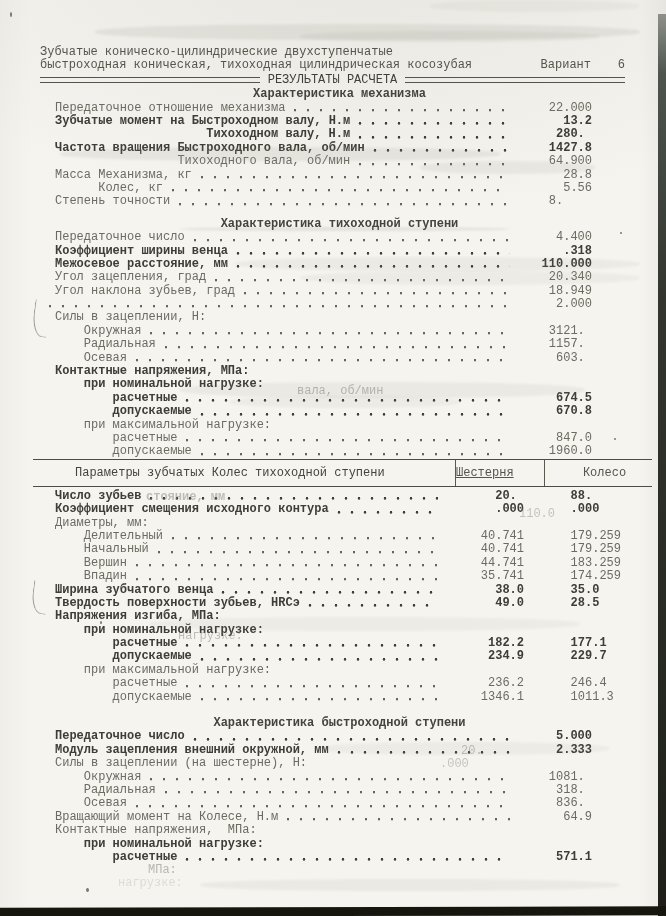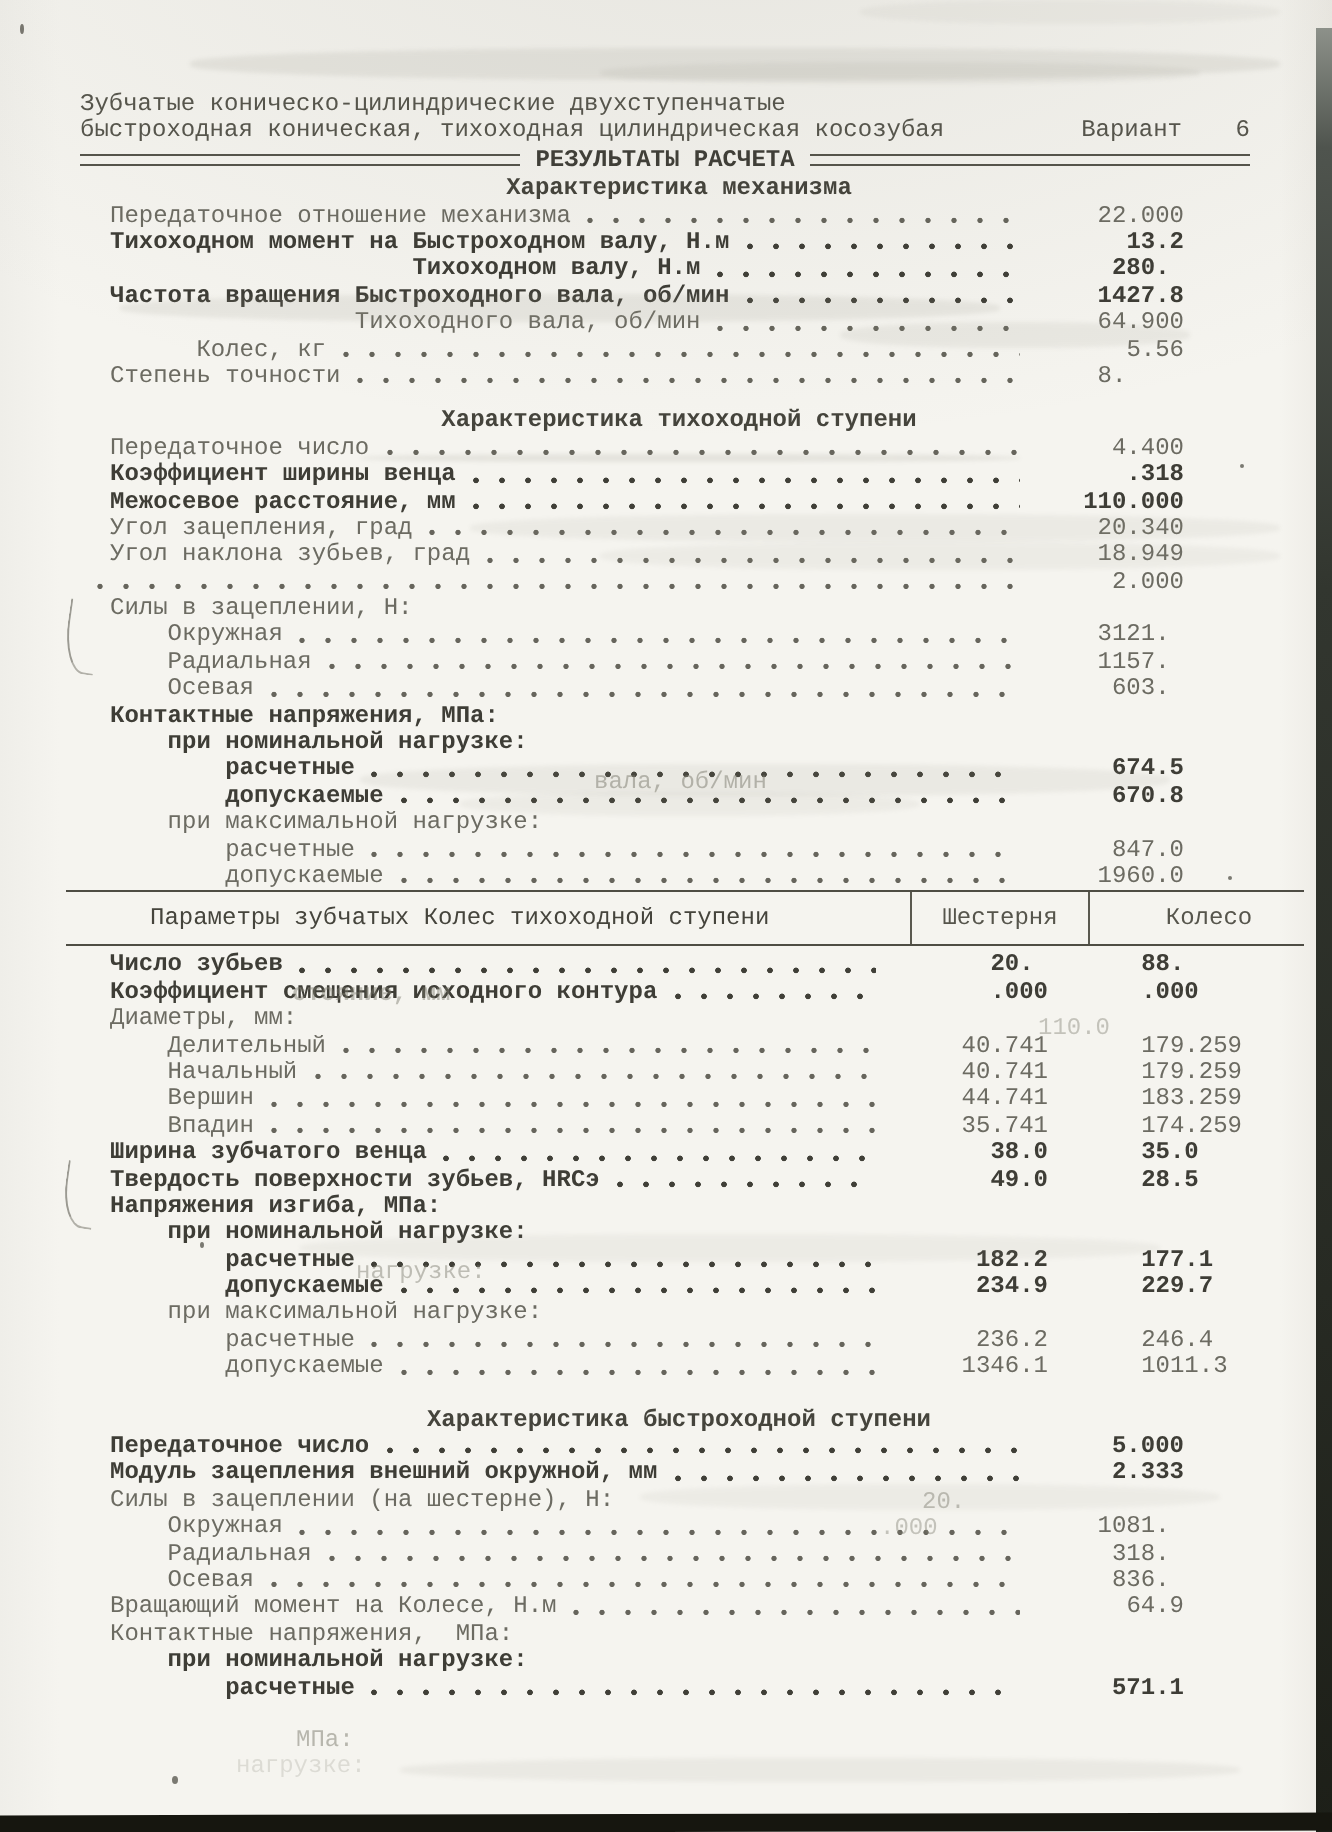--- a/index.html
+++ b/index.html
@@ -16,21 +16,21 @@
     color:#6c6b62;
   }
   .content{position:absolute;left:40px;top:46px;width:585px;}
   .hline{line-height:13.4px;white-space:pre;}
   .hdr-flex{display:flex;line-height:13.4px;}
   .hdr-flex .grow{flex:1;white-space:pre;}
   .dark{color:#403f38;font-weight:bold;}
   .med{color:#56554c;}
   .results-line{display:flex;align-items:center;height:13.4px;}
   .dbl{flex:1;height:4px;border-top:1px solid #55544b;border-bottom:1px solid #55544b;}
-  .results-title{margin:0 8px;color:#403f38;font-weight:bold;white-space:pre;}
+  .results-title{margin:0 8px;color:#403f38;font-weight:normal;white-space:pre;}
   .sec-title{text-align:center;line-height:13.4px;color:#45443c;font-weight:bold;text-indent:14px;white-space:pre;}
   .sec-title.m1{margin-top:2px;}
   .sec-title.m2{margin-top:9px;}
   .sec-title.m3{margin-top:13px;}
   .rows{}
   .row{display:flex;height:13.4px;line-height:13.4px;}
   .row .lbl{white-space:pre;}
   .row .fill{flex:1;align-self:flex-end;height:5px;margin:0 6px 2px 8px;}
   .row .fill.dots{background-image:radial-gradient(circle at 2px 2.2px, rgba(77,76,66,0.85) 1.15px, rgba(77,76,66,0) 1.5px);background-size:13px 5px;background-repeat:repeat-x;}
   .row.b{color:#3e3d36;font-weight:bold;}
@@ -38,21 +38,21 @@
   .row .val{width:76px;margin-right:33px;text-align:right;white-space:pre;}
   .row .v1{width:80px;margin-right:0;text-align:right;white-space:pre;}
   .row .v2{width:97px;margin-right:4px;text-align:right;white-space:pre;}
   .tbl-hdr{
     position:relative;height:26px;
     margin-left:-7px;margin-right:-27px;
     border-top:1.5px solid #4e4d44;border-bottom:1.5px solid #4e4d44;
     display:flex;align-items:center;color:#56554c;
   }
   .tbl-hdr .cap{width:422px;padding-left:42px;box-sizing:border-box;white-space:pre;color:#45443c;}
-  .tbl-hdr .c1{width:88px;text-align:center;border-left:1px solid #5a594f;align-self:stretch;line-height:26px;}
+  .tbl-hdr .c1{width:88px;border-left:1px solid #5a594f;align-self:stretch;line-height:26px;text-decoration:underline;}
   .tbl-hdr .c2{flex:1;text-align:center;border-left:1px solid #5a594f;align-self:stretch;line-height:26px;padding-left:12px;}
   .edge-right{position:absolute;right:0;top:14px;bottom:0;width:8px;
     background:linear-gradient(180deg,#8d918a 0,#4f544e 60px,#32362f 280px,#272a23 70%,#1d1f18 100%);}
   .bar-bottom{position:absolute;left:-4px;right:0;bottom:0;height:9px;background:#16160f;transform:rotate(-0.12deg);}
   .ghost{position:absolute;white-space:pre;color:#7b7a6d;}
   .smudge{position:absolute;background:#8f8d80;border-radius:45%;filter:blur(1px);}
   .curl{position:absolute;width:15px;border-left:1.6px solid rgba(95,94,84,0.6);border-bottom:1.6px solid rgba(95,94,84,0.45);border-radius:0 0 0 70% ;transform:rotate(8deg);}
   .fleck{position:absolute;background:rgba(70,69,60,0.7);border-radius:50%;}
 </style>
 </head>
@@ -76,38 +76,43 @@
     </div>
 
     <div class="sec-title m1">Характеристика механизма</div>
     <div class="rows">
         <div class="row">
           <span class="lbl" style="padding-left: 15px;">Передаточное отношение механизма</span>
           <span class="fill dots"></span>
           <span class="val">22.000</span>
         </div>
         <div class="row b">
-          <span class="lbl" style="padding-left: 15px;">Тихоходном момент на Быстроходном валу, Н.м</span>
+          <span class="lbl" style="padding-left: 15px;">Зубчатые момент на Быстроходном валу, Н.м</span>
           <span class="fill dots"></span>
           <span class="val">13.2</span>
         </div>
         <div class="row b">
           <span class="lbl" style="padding-left: 166.2px;">Тихоходном валу, Н.м</span>
           <span class="fill dots"></span>
           <span class="val">280. </span>
         </div>
         <div class="row b">
           <span class="lbl" style="padding-left: 15px;">Частота вращения Быстроходного вала, об/мин</span>
           <span class="fill dots"></span>
           <span class="val">1427.8</span>
         </div>
         <div class="row">
           <span class="lbl" style="padding-left: 137.4px;">Тихоходного вала, об/мин</span>
           <span class="fill dots"></span>
           <span class="val">64.900</span>
+        </div>
+        <div class="row">
+          <span class="lbl" style="padding-left: 15px;">Масса Механизма, кг</span>
+          <span class="fill dots"></span>
+          <span class="val">28.8</span>
         </div>
         <div class="row">
           <span class="lbl" style="padding-left: 58.2px;">Колес, кг</span>
           <span class="fill dots"></span>
           <span class="val">5.56</span>
         </div>
         <div class="row">
           <span class="lbl" style="padding-left: 15px;">Степень точности</span>
           <span class="fill dots"></span>
           <span class="val">8.    </span>

